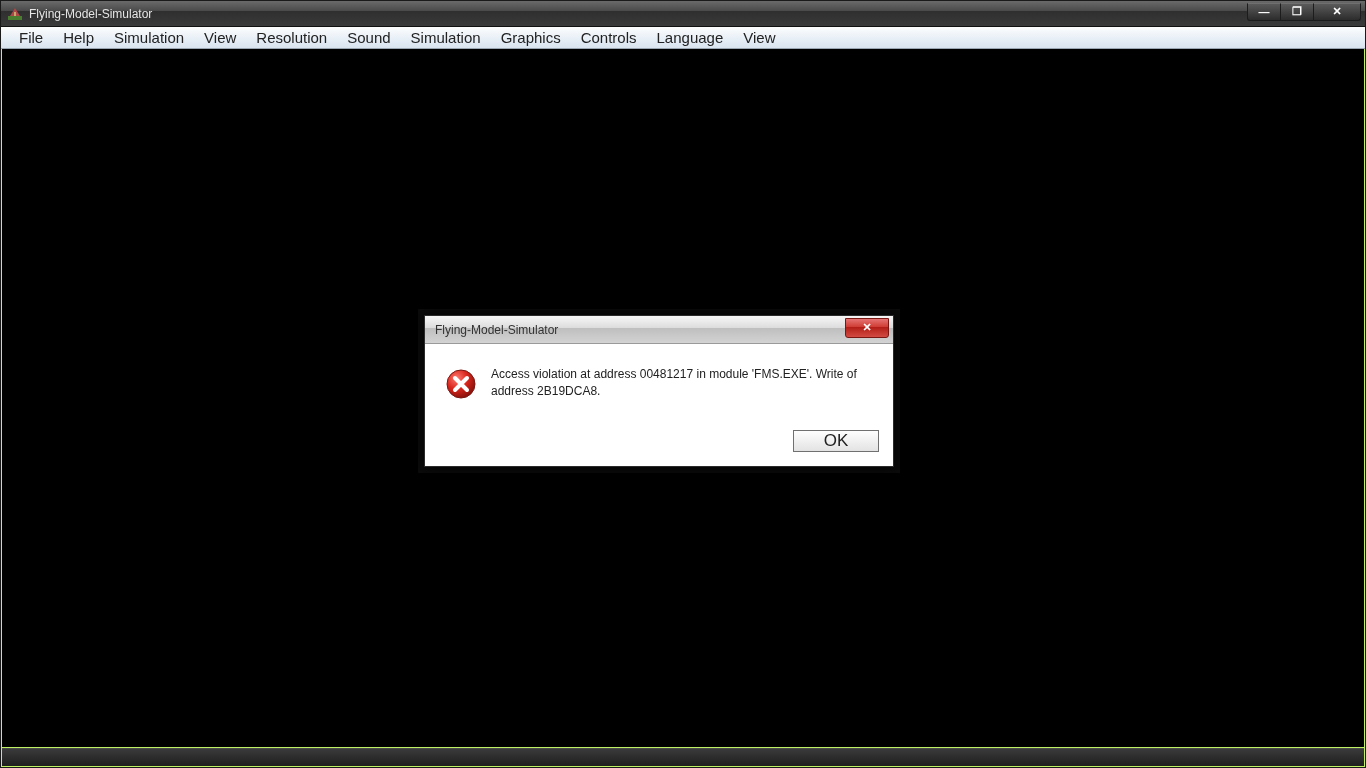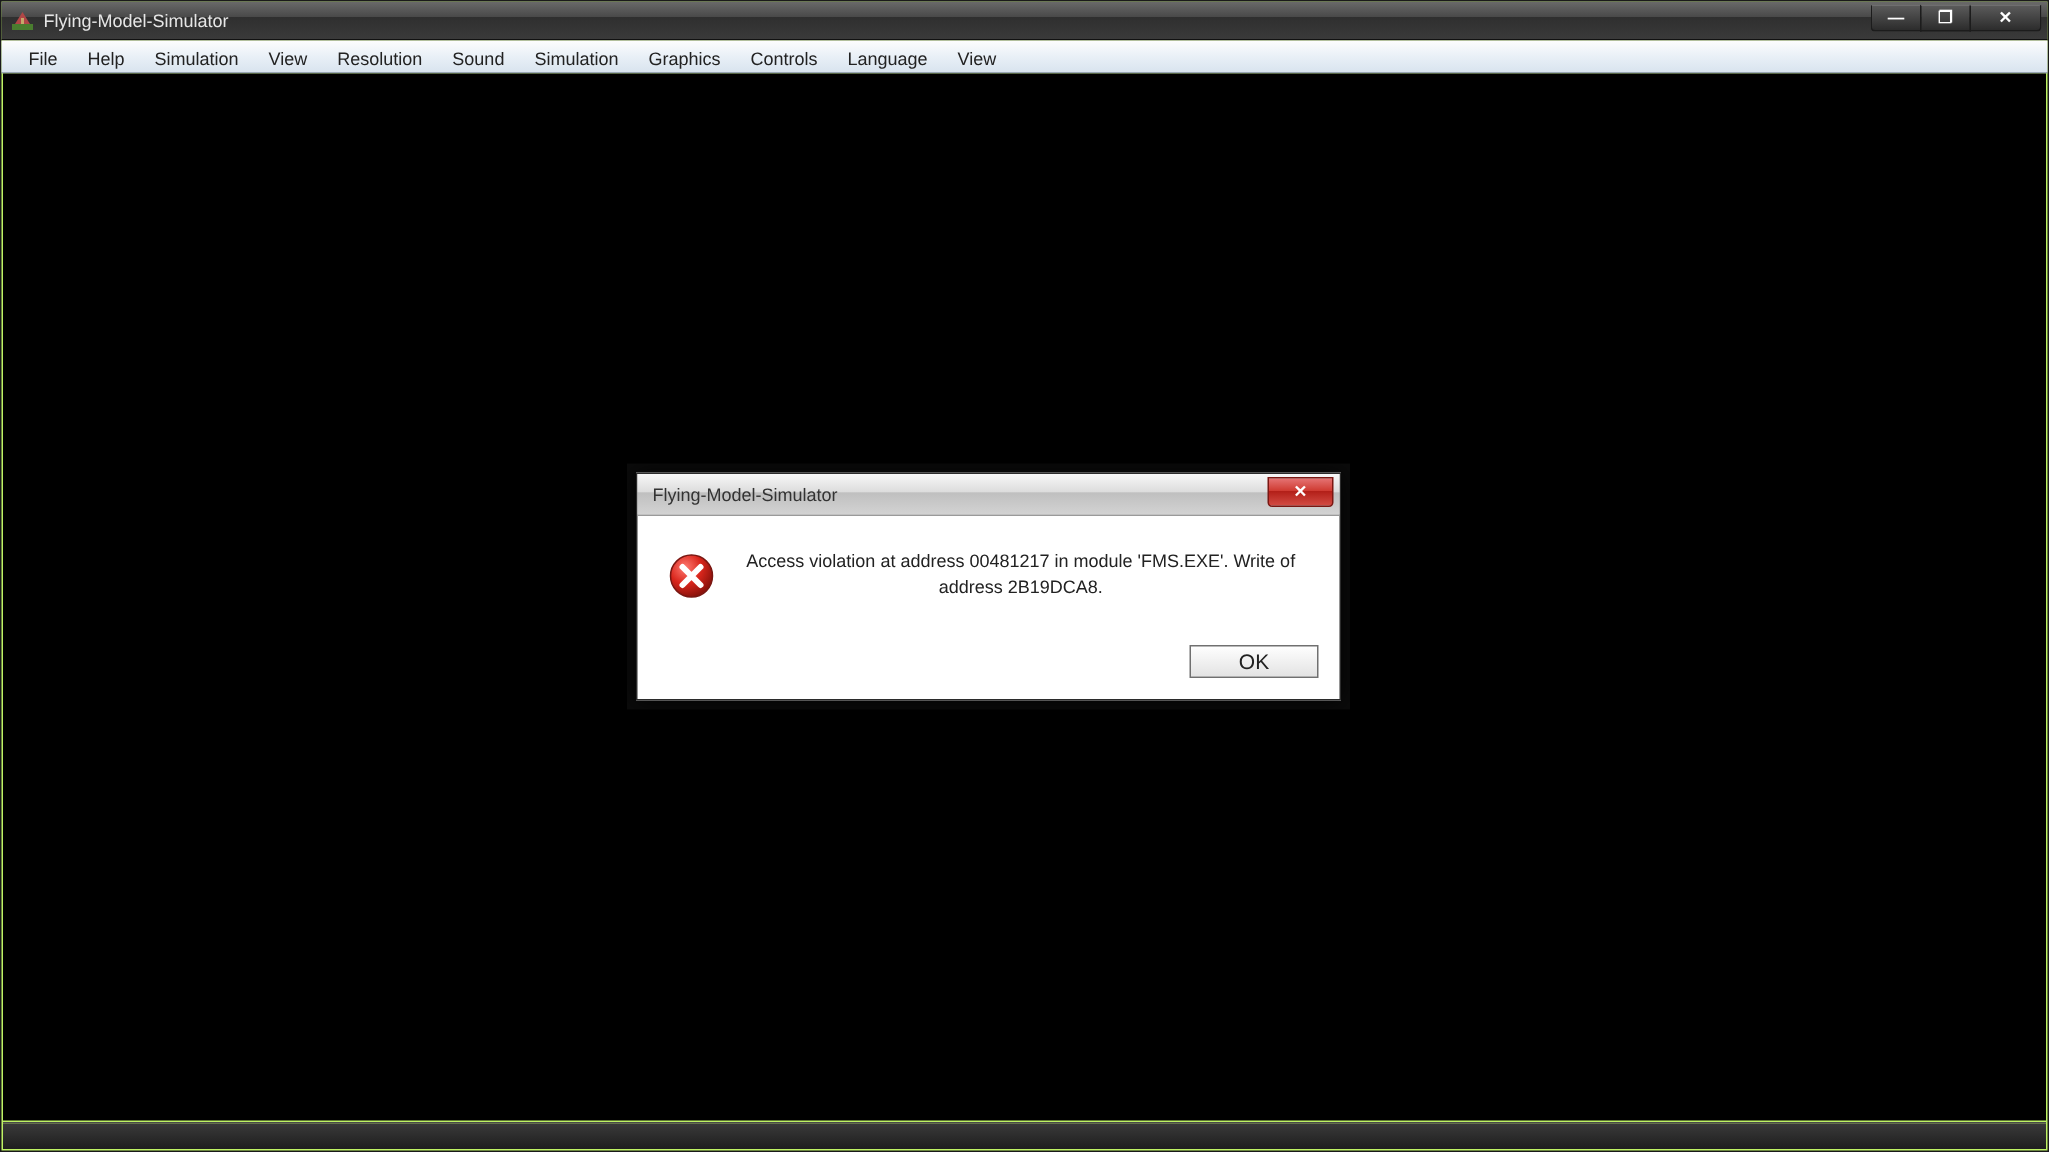--- a/index.html
+++ b/index.html
@@ -42,23 +42,23 @@
   .win-btn:last-child  { width: 48px; border-bottom-right-radius: 3px;
     background: linear-gradient(to bottom,#5a5a5a,#2c2c2c);
   }
   .win-btn .glyph { color:#fff; font-size:11px; font-weight:bold; font-family: Arial, sans-serif; }
 
   
   .menubar {
     height: 22px;
     background: linear-gradient(to bottom,#fdfdfd 0%, #e9f0f7 50%, #d9e4ef 100%);
     border-bottom: 1px solid #9aa7b3;
-    display: flex; align-items: flex-end;
+    display: flex; align-items: flex-start;
     padding-left: 8px;
-    font-size: 12px; color: #222;
+    font-size: 15px; color: #222;
   }
   .menu-item { padding: 2px 10px; cursor: default; }
 
   .viewport {
     position:absolute; top:48px; left:1px; right:1px; bottom:20px;
     background: #000;
   }
   .statusbar {
     position:absolute; left:1px; right:1px; bottom:1px; height:18px;
     background: linear-gradient(to bottom,#3a3a3a,#1e1e1e);
@@ -88,36 +88,36 @@
     margin-right: 4px; margin-top:-4px;
     border-radius: 0 0 3px 3px;
     background: linear-gradient(to bottom,#e57373 0%, #cf3b32 45%, #b21e17 46%, #d24b43 100%);
     border:1px solid #7a1712;
     display:flex; align-items:center; justify-content:center;
   }
   .dlg-close .glyph { color:#fff; font-weight:bold; font-size:11px; font-family: Arial,sans-serif; }
 
   .dlg-body {
     display:flex; padding: 22px 23px 12px 20px;
-    min-height: 78px; align-items:flex-start;text-align:center;
+    min-height: 78px; align-items:flex-start;
   }
   .err-icon {
     width: 32px; height:32px; flex:0 0 32px; margin-right: 14px; margin-top:2px;
   }
   .dlg-text { line-height: 1.45; }
 
   .dlg-buttons {
     display:flex; justify-content:flex-end;
     padding: 8px 14px 14px 14px;
   }
   .ok-btn {
     width: 86px; height: 22px;
     background: linear-gradient(to bottom,#fefefe,#e3e3e3);
     border: 1px solid #707070;
-    font-size: 14px;
+    font-size: 17px;
     display:flex; align-items:center; justify-content:center;
     cursor: default;
   }
 </style>
 </head>
 <body>
 
 <div class="app-window">
 
   <div class="titlebar">

